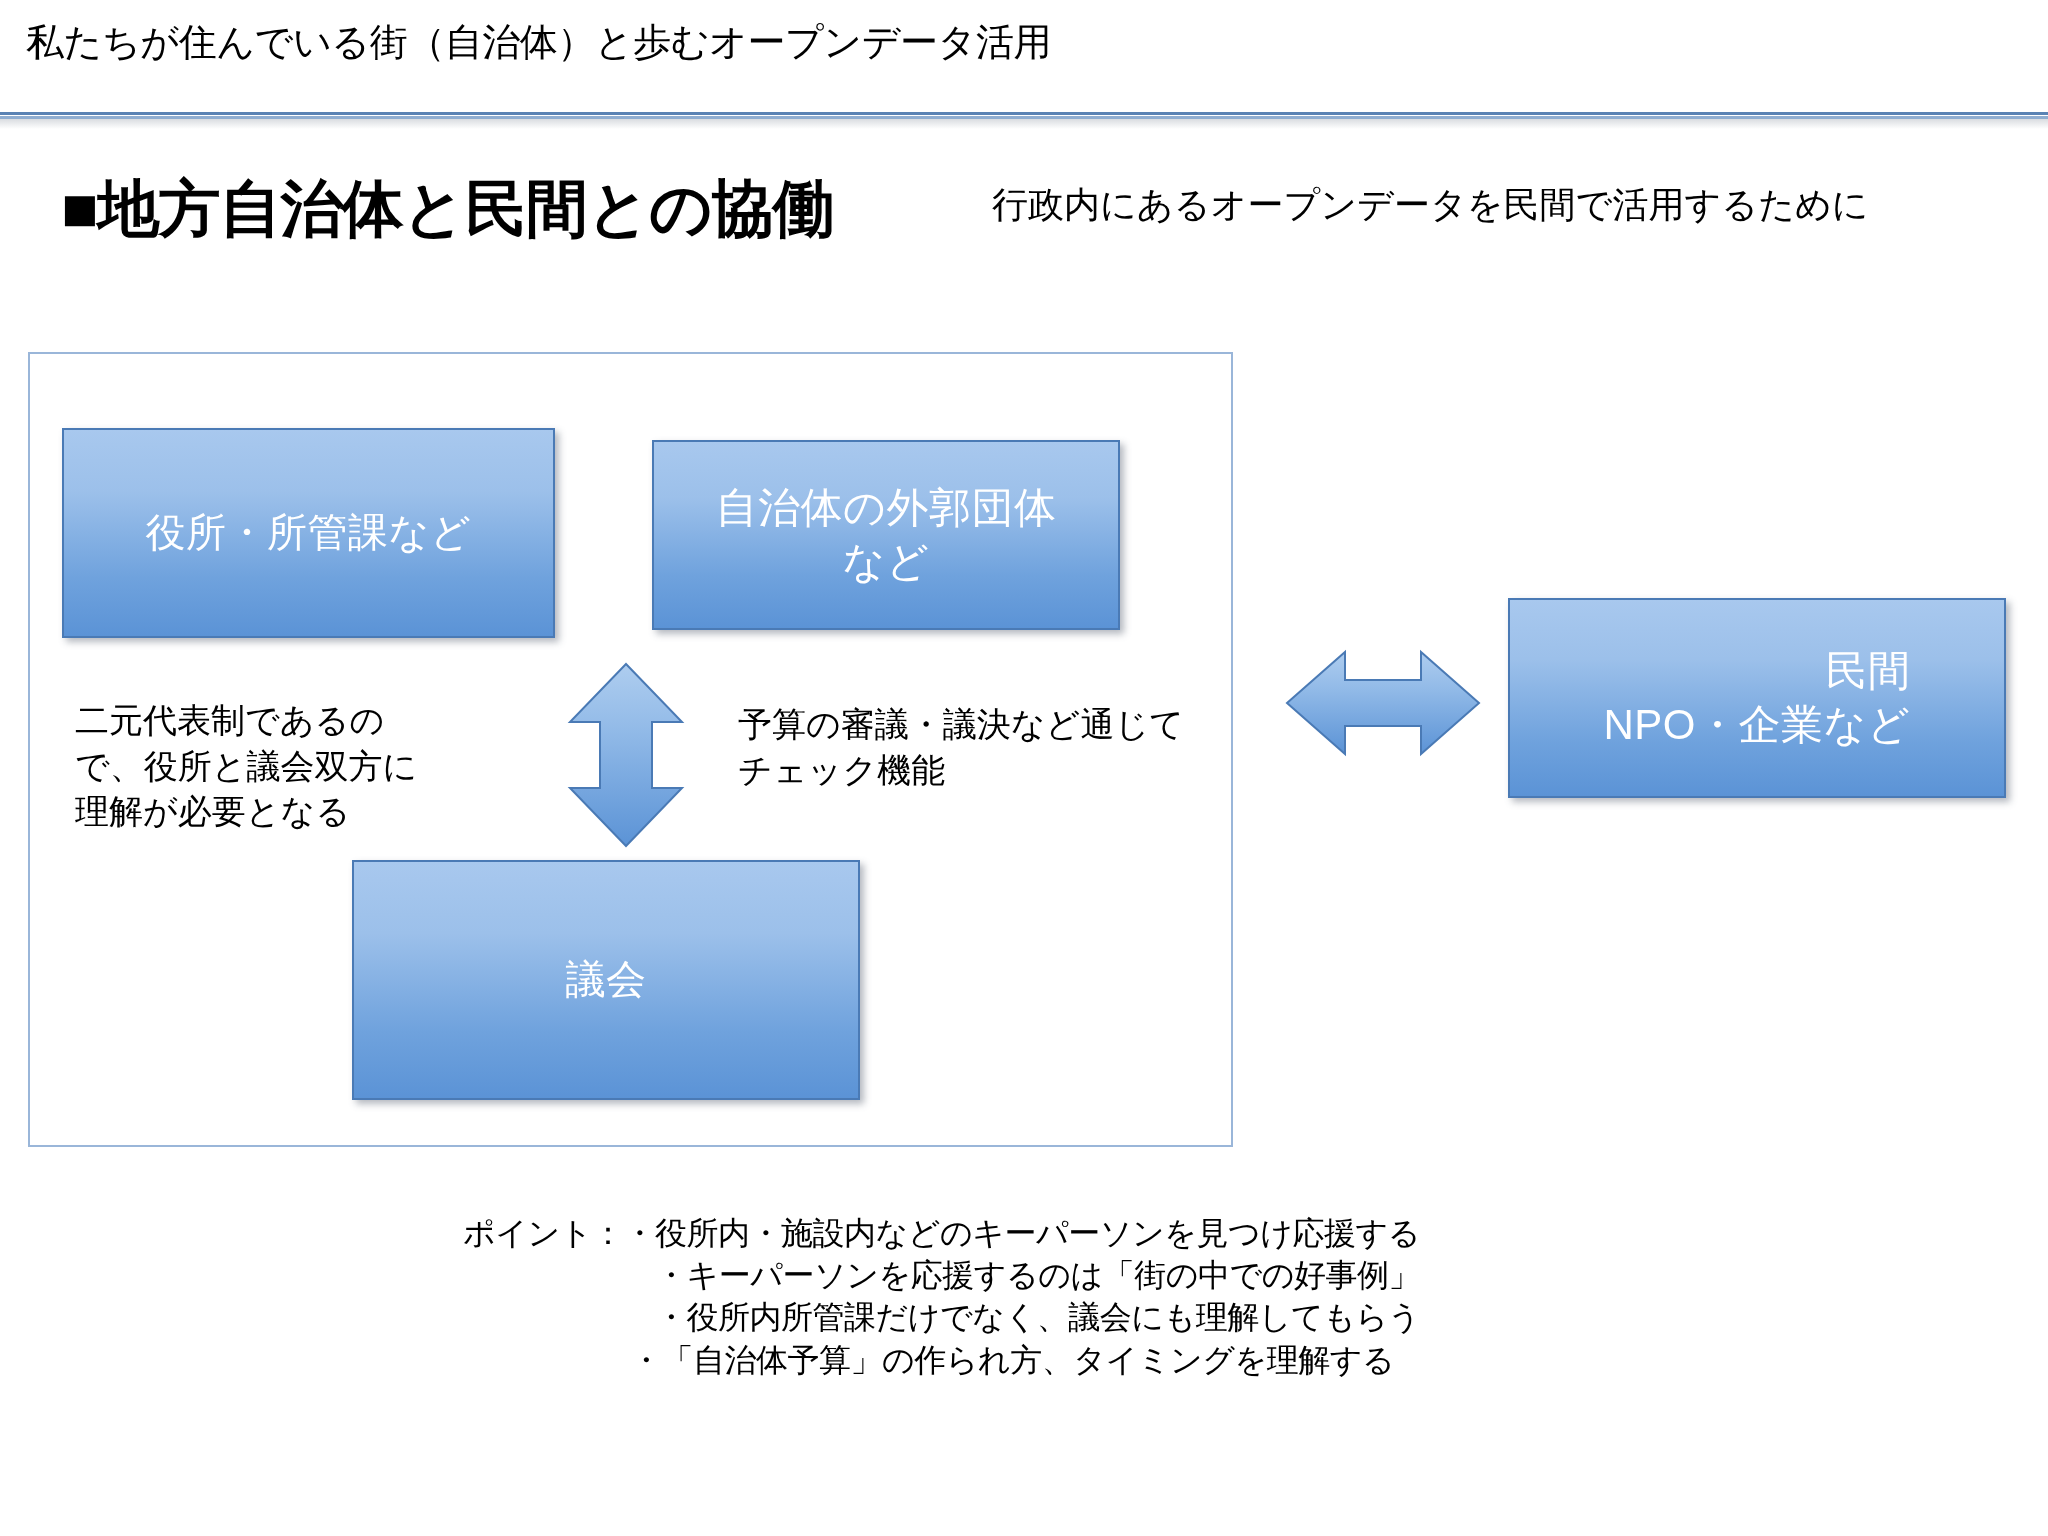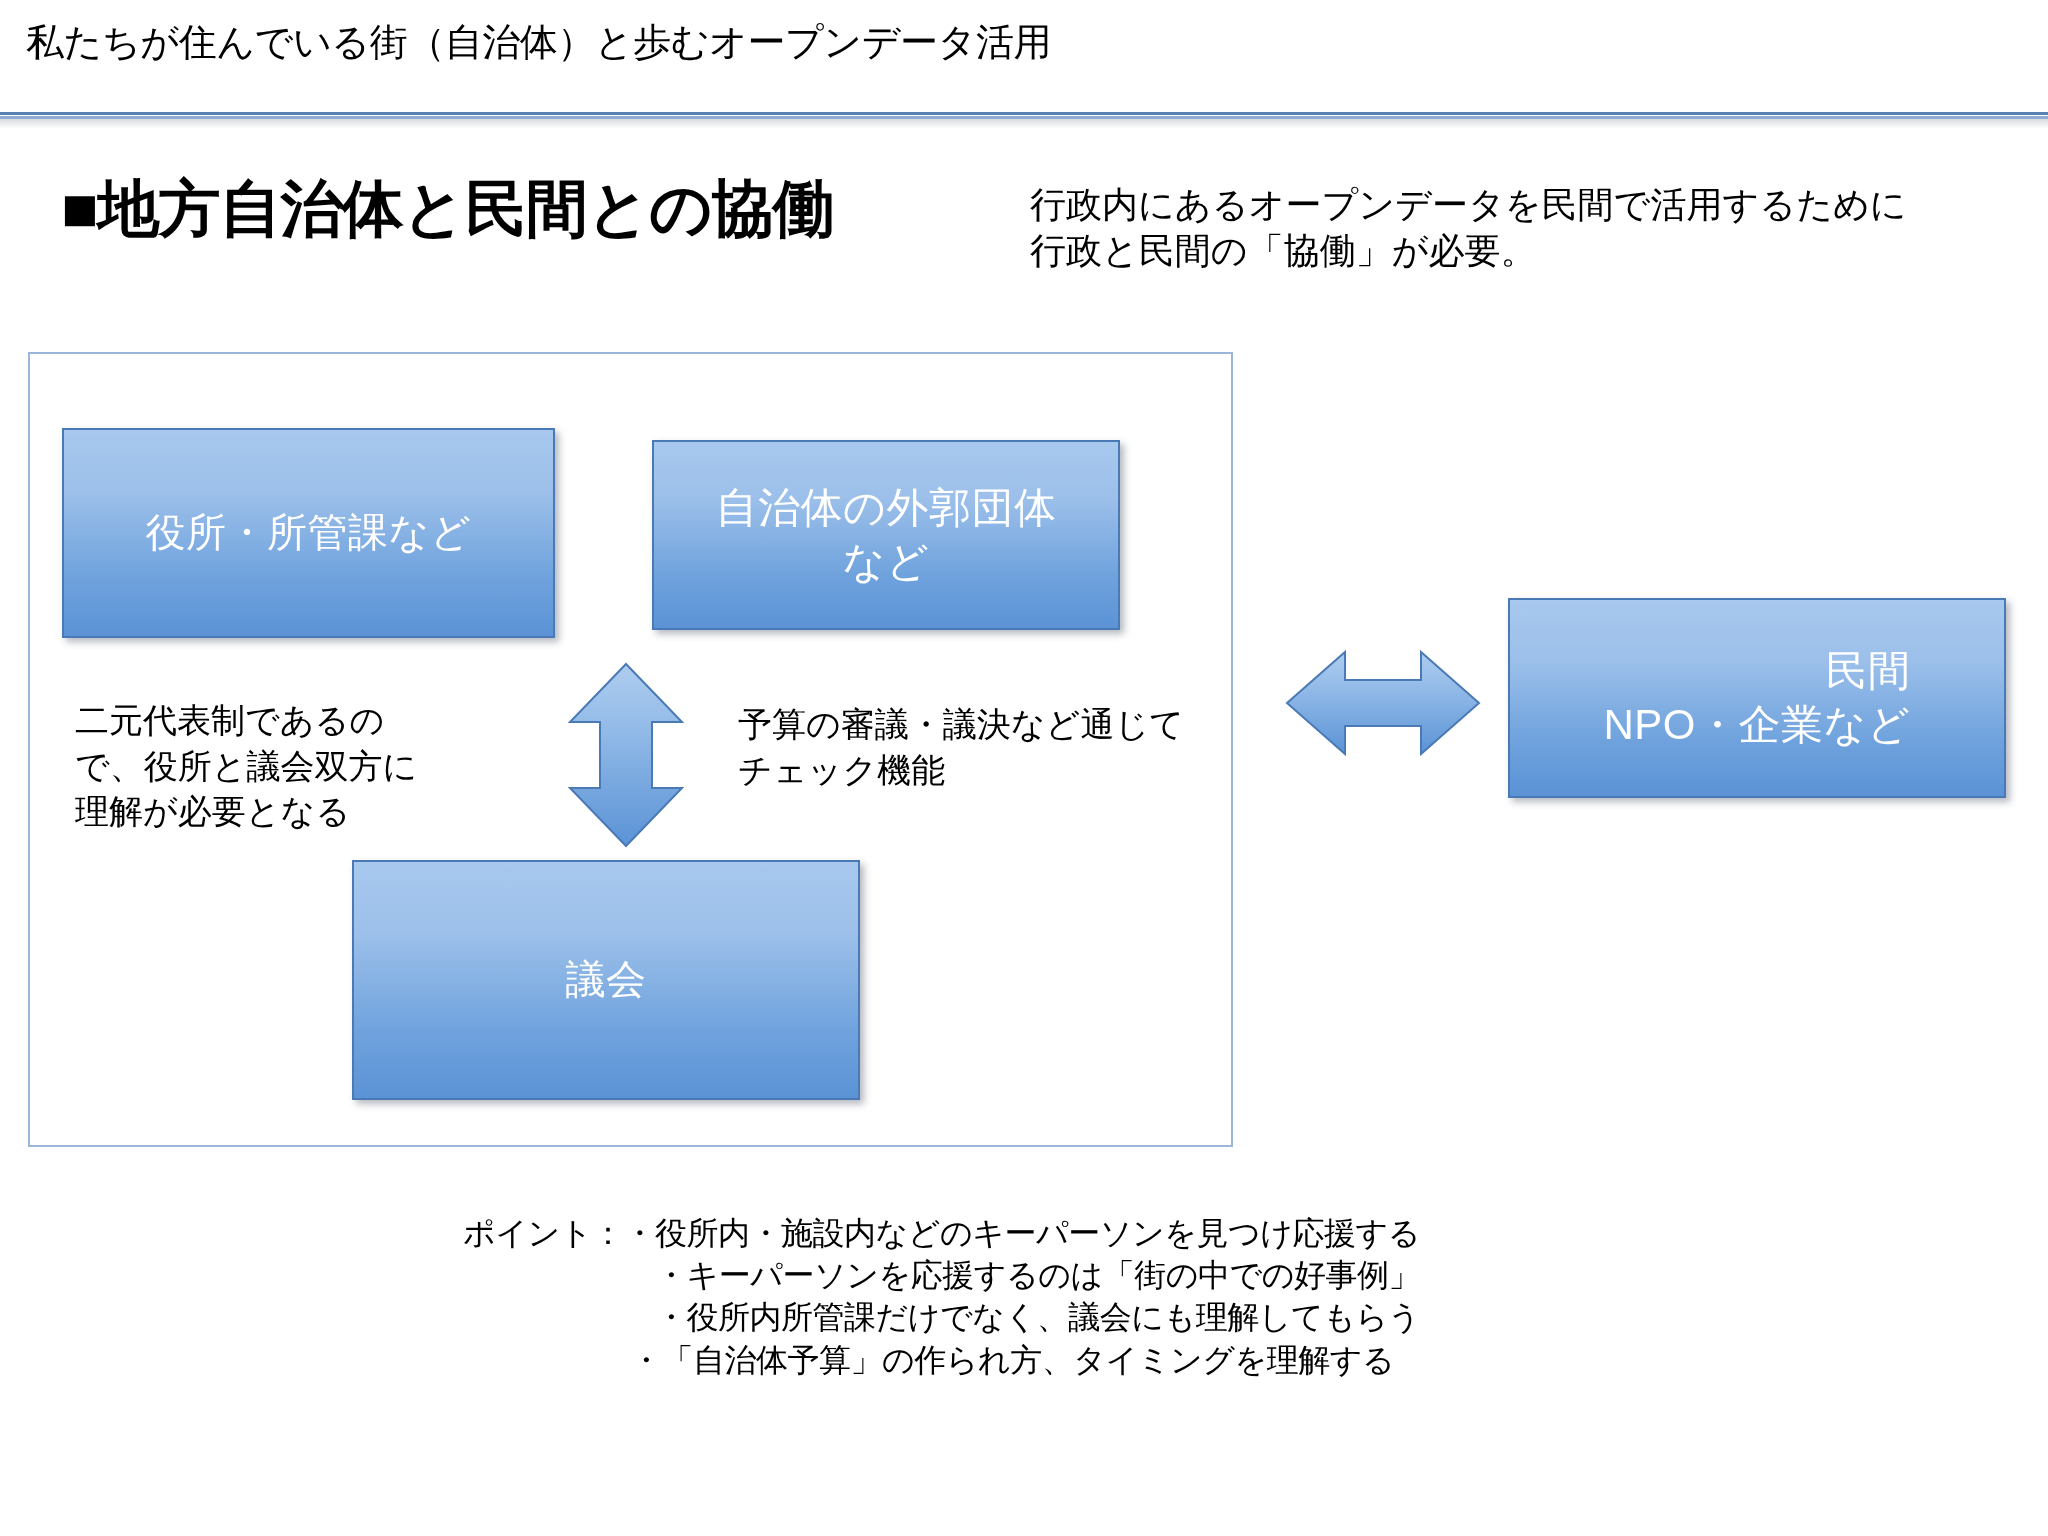--- a/index.html
+++ b/index.html
@@ -63,21 +63,20 @@
     line-height: 1;
     margin-left: 11px;
   }
   #intro-note {
     position: absolute;
     left: 992px;
     top: 182px;
     font-size: 36px;
     line-height: 1.28;
     white-space: nowrap;
-    margin-left: 38px;
   }
   #intro-note div { display: block; }
 
   
   #diagram-frame {
     position: absolute;
     left: 28px;
     top: 352px;
     width: 1205px;
     height: 795px;
@@ -186,21 +185,20 @@
 <div id="slide-header">
   <div id="header-title">私たちが住んでいる街（自治体）と歩むオープンデータ活用</div>
   <div id="header-rule"></div>
   <div id="header-rule-shadow"></div>
 </div>
 
 <div id="section-heading">■地方自治体と民間との協働</div>
 
 <div id="intro-note">
   <div>行政内にあるオープンデータを民間で活用するために</div>
-  <div>行政と民間の「協働」が必要。</div>
 </div>
 
 <div id="diagram-frame"></div>
 
 <div class="blue-box" id="box-yakusho">
   <span class="box-text">役所・所管課など</span>
 </div>
 
 <div class="blue-box" id="box-gaikaku">
   <span>

